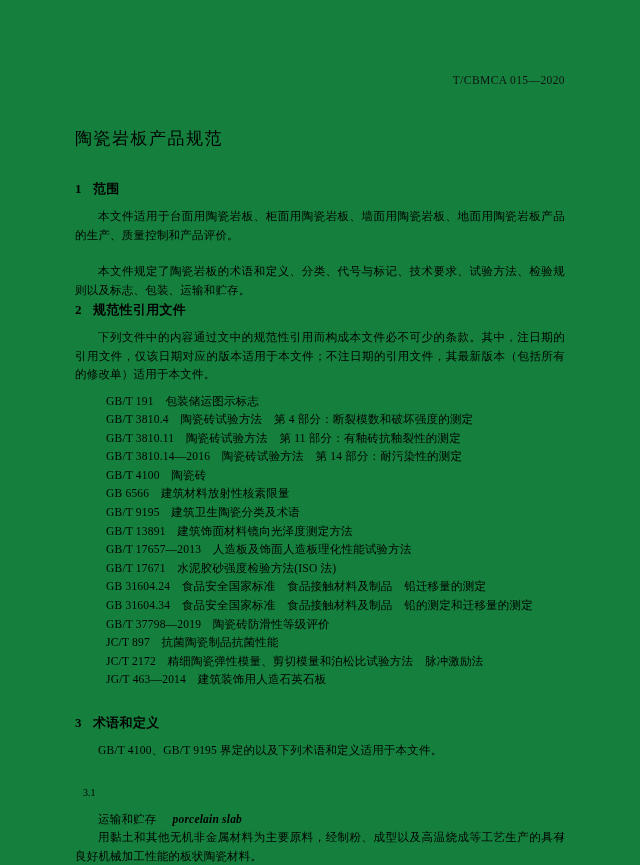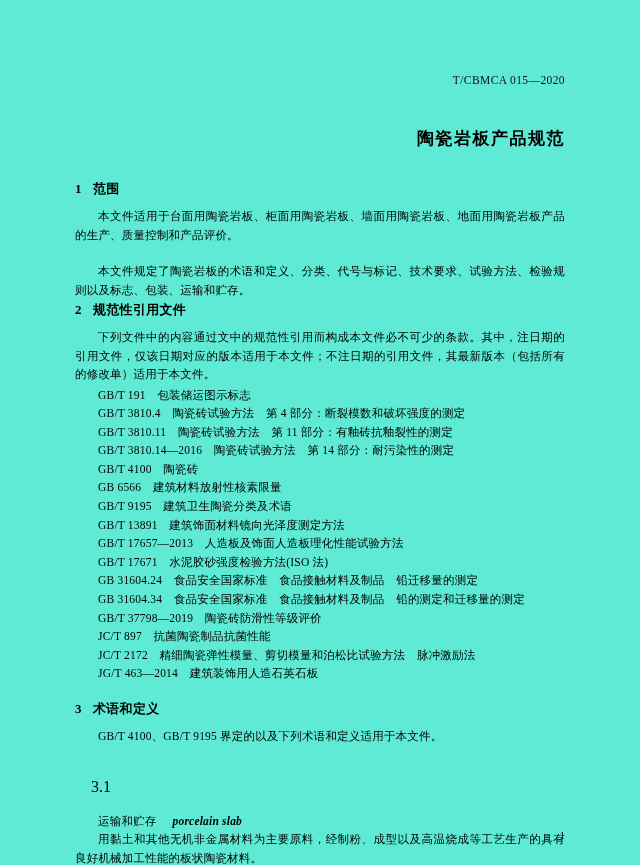--- a/index.html
+++ b/index.html
@@ -7,21 +7,21 @@
     padding: 0;
     background: #b8b8b8;
   }
   body {
     font-family: "Liberation Serif", "DejaVu Serif", serif;
   }
   .page {
     position: relative;
     width: 640px;
     height: 865px;
-    background: #5eead4;
+    background: #15803d;
     overflow: hidden;
     box-sizing: border-box;
   }
   .content {
     position: absolute;
     left: 75px;
     top: 0;
     width: 490px;
     height: 865px;
   }
@@ -31,23 +31,23 @@
     top: 74px;
     font-size: 11.5px;
     letter-spacing: 0.4px;
     color: #111;
     font-family: "Liberation Serif", "DejaVu Serif", serif;
   }
   .doc-title {
     position: absolute;
     top: 127px;
     width: 100%;
-    text-align: right;
+    text-align: left;
     font-size: 17px;
-    font-weight: bold;
+    font-weight: normal;
     letter-spacing: 1.5px;
     color: #000;
   }
   .body-area {
     position: absolute;
     top: 180px;
     left: 0;
     width: 100%;
   }
   .sec-head {
@@ -68,35 +68,35 @@
     text-indent: 23px;
     margin: 0 0 2px 0;
     text-align: justify;
     letter-spacing: 0.2px;
   }
   .gap-after {
     margin-bottom: 18px;
   }
   .ref-list {
     list-style: none;
-    margin: 0;
+    margin: 8px;
     padding: 0;
   }
   .ref-item {
     font-size: 11.5px;
     line-height: 18.6px;
     color: #000;
     padding-left: 23px;
     letter-spacing: 0.2px;
     white-space: nowrap;
   }
   .subsec-num {
-    font-size: 16px;
+    font-size: 10px;
     color: #000;
-    margin: 16px;
+    margin: 8px;
     line-height: 18px;
   }
   .term-line {
     font-size: 11.5px;
     color: #000;
     padding-left: 23px;
     line-height: 18.5px;
     letter-spacing: 0.2px;
   }
   .term-en {

